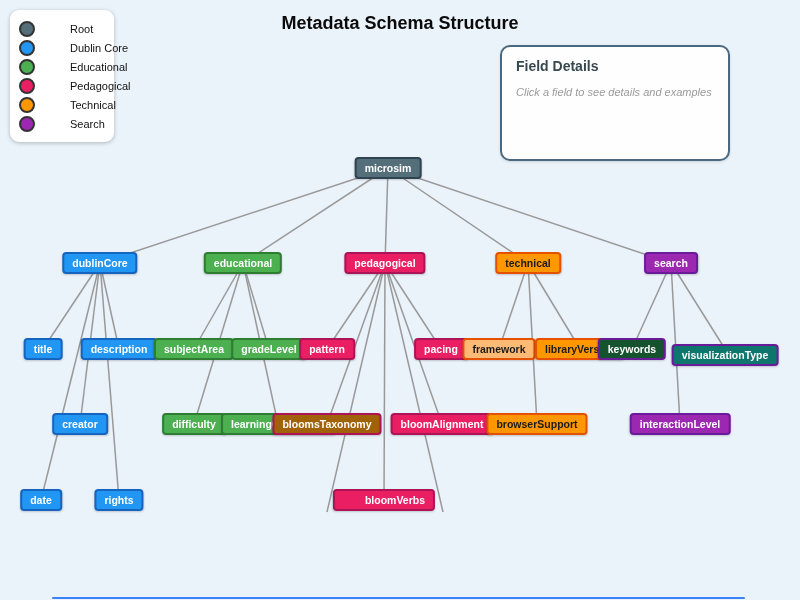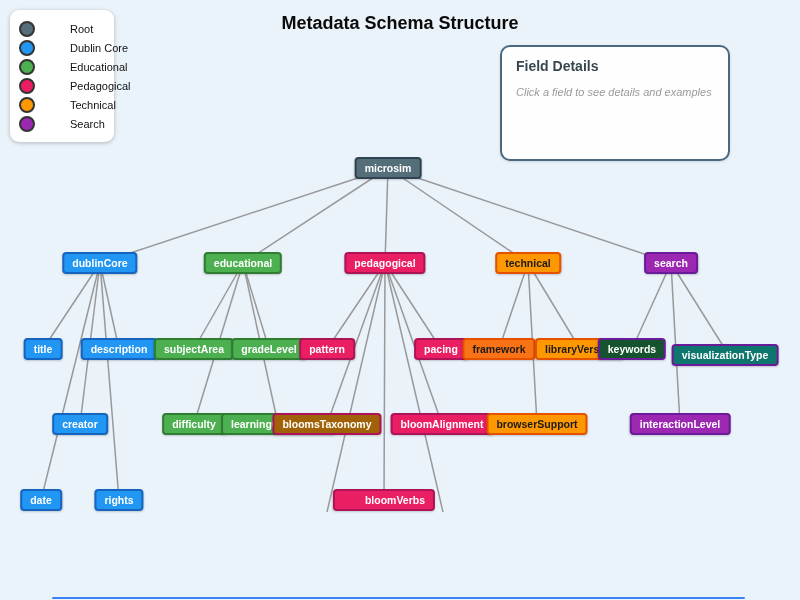--- a/index.html
+++ b/index.html
@@ -87,21 +87,21 @@
     <div class="node" style="left: 243px; top: 263px; background: rgb(76, 175, 80); border-color: rgb(46, 125, 50); color: rgb(255, 255, 255);">educational</div>
     <div class="node" style="left: 385px; top: 263px; background: rgb(233, 30, 99); border-color: rgb(173, 20, 87); color: rgb(255, 255, 255);">pedagogical</div>
     <div class="node" style="left: 528px; top: 263px; background: rgb(255, 152, 0); border-color: rgb(230, 81, 0); color: rgb(26, 26, 26);">technical</div>
     <div class="node" style="left: 671px; top: 263px; background: rgb(156, 39, 176); border-color: rgb(106, 27, 154); color: rgb(255, 255, 255);">search</div>
     <div class="node" style="left: 43px; top: 349px; background: rgb(33, 150, 243); border-color: rgb(21, 101, 192); color: rgb(255, 255, 255);">title</div>
     <div class="node" style="left: 119px; top: 349px; background: rgb(33, 150, 243); border-color: rgb(21, 101, 192); color: rgb(255, 255, 255); text-align: right;">description</div>
     <div class="node" style="left: 194px; top: 349px; background: rgb(76, 175, 80); border-color: rgb(46, 125, 50); color: rgb(255, 255, 255);">subjectArea</div>
     <div class="node" style="left: 269px; top: 349px; background: rgb(76, 175, 80); border-color: rgb(46, 125, 50); color: rgb(255, 255, 255);">gradeLevel</div>
     <div class="node" style="left: 327px; top: 349px; background: rgb(233, 30, 99); border-color: rgb(173, 20, 87); color: rgb(255, 255, 255);">pattern</div>
     <div class="node" style="left: 441px; top: 349px; background: rgb(233, 30, 99); border-color: rgb(173, 20, 87); color: rgb(255, 255, 255);">pacing</div>
-    <div class="node" style="left: 499px; top: 349px; background: #f97316; border-color: rgb(230, 81, 0); color: rgb(26, 26, 26);">framework</div>
+    <div class="node" style="left: 499px; top: 349px; background: #fdba74; border-color: rgb(230, 81, 0); color: rgb(26, 26, 26);">framework</div>
     <div class="node" style="left: 580px; top: 349px; background: rgb(255, 152, 0); border-color: rgb(230, 81, 0); color: rgb(26, 26, 26);">libraryVersion</div>
     <div class="node" style="left: 632px; top: 349px; background: #14532d; border-color: rgb(106, 27, 154); color: rgb(255, 255, 255);">keywords</div>
     <div class="node" style="left: 725px; top: 355px; background: #0f766e; border-color: rgb(106, 27, 154); color: rgb(255, 255, 255);">visualizationType</div>
     <div class="node" style="left: 80px; top: 424px; background: rgb(33, 150, 243); border-color: rgb(21, 101, 192); color: rgb(255, 255, 255);">creator</div>
     <div class="node" style="left: 194px; top: 424px; background: rgb(76, 175, 80); border-color: rgb(46, 125, 50); color: rgb(255, 255, 255);">difficulty</div>
     <div class="node" style="left: 278px; top: 424px; background: rgb(76, 175, 80); border-color: rgb(46, 125, 50); color: rgb(255, 255, 255);">learningObjectives</div>
     <div class="node" style="left: 327px; top: 424px; background: #a16207; border-color: rgb(173, 20, 87); color: rgb(255, 255, 255);">bloomsTaxonomy</div>
     <div class="node" style="left: 442px; top: 424px; background: rgb(233, 30, 99); border-color: rgb(173, 20, 87); color: rgb(255, 255, 255);">bloomAlignment</div>
     <div class="node" style="left: 537px; top: 424px; background: rgb(255, 152, 0); border-color: rgb(230, 81, 0); color: rgb(26, 26, 26);">browserSupport</div>
     <div class="node" style="left: 680px; top: 424px; background: rgb(156, 39, 176); border-color: rgb(106, 27, 154); color: rgb(255, 255, 255);">interactionLevel</div>

